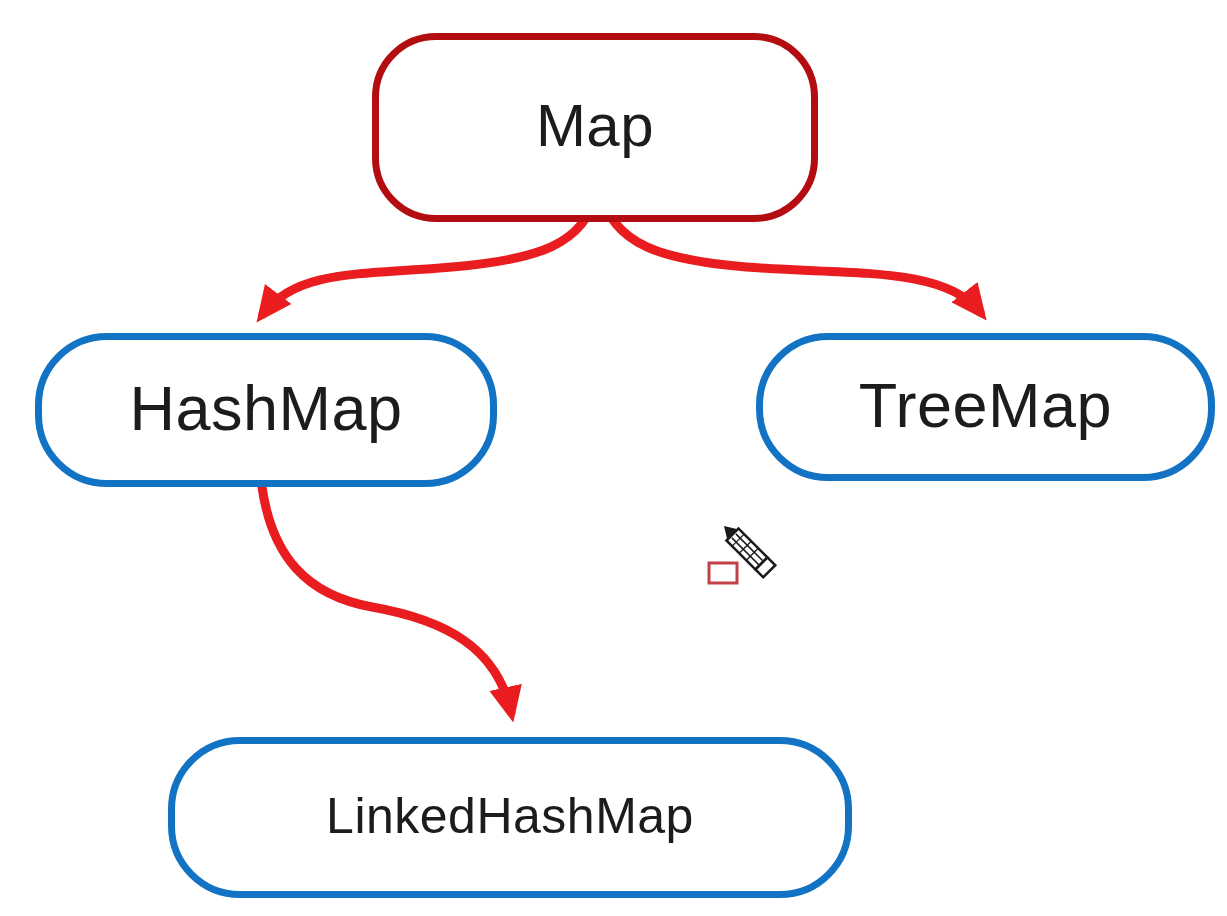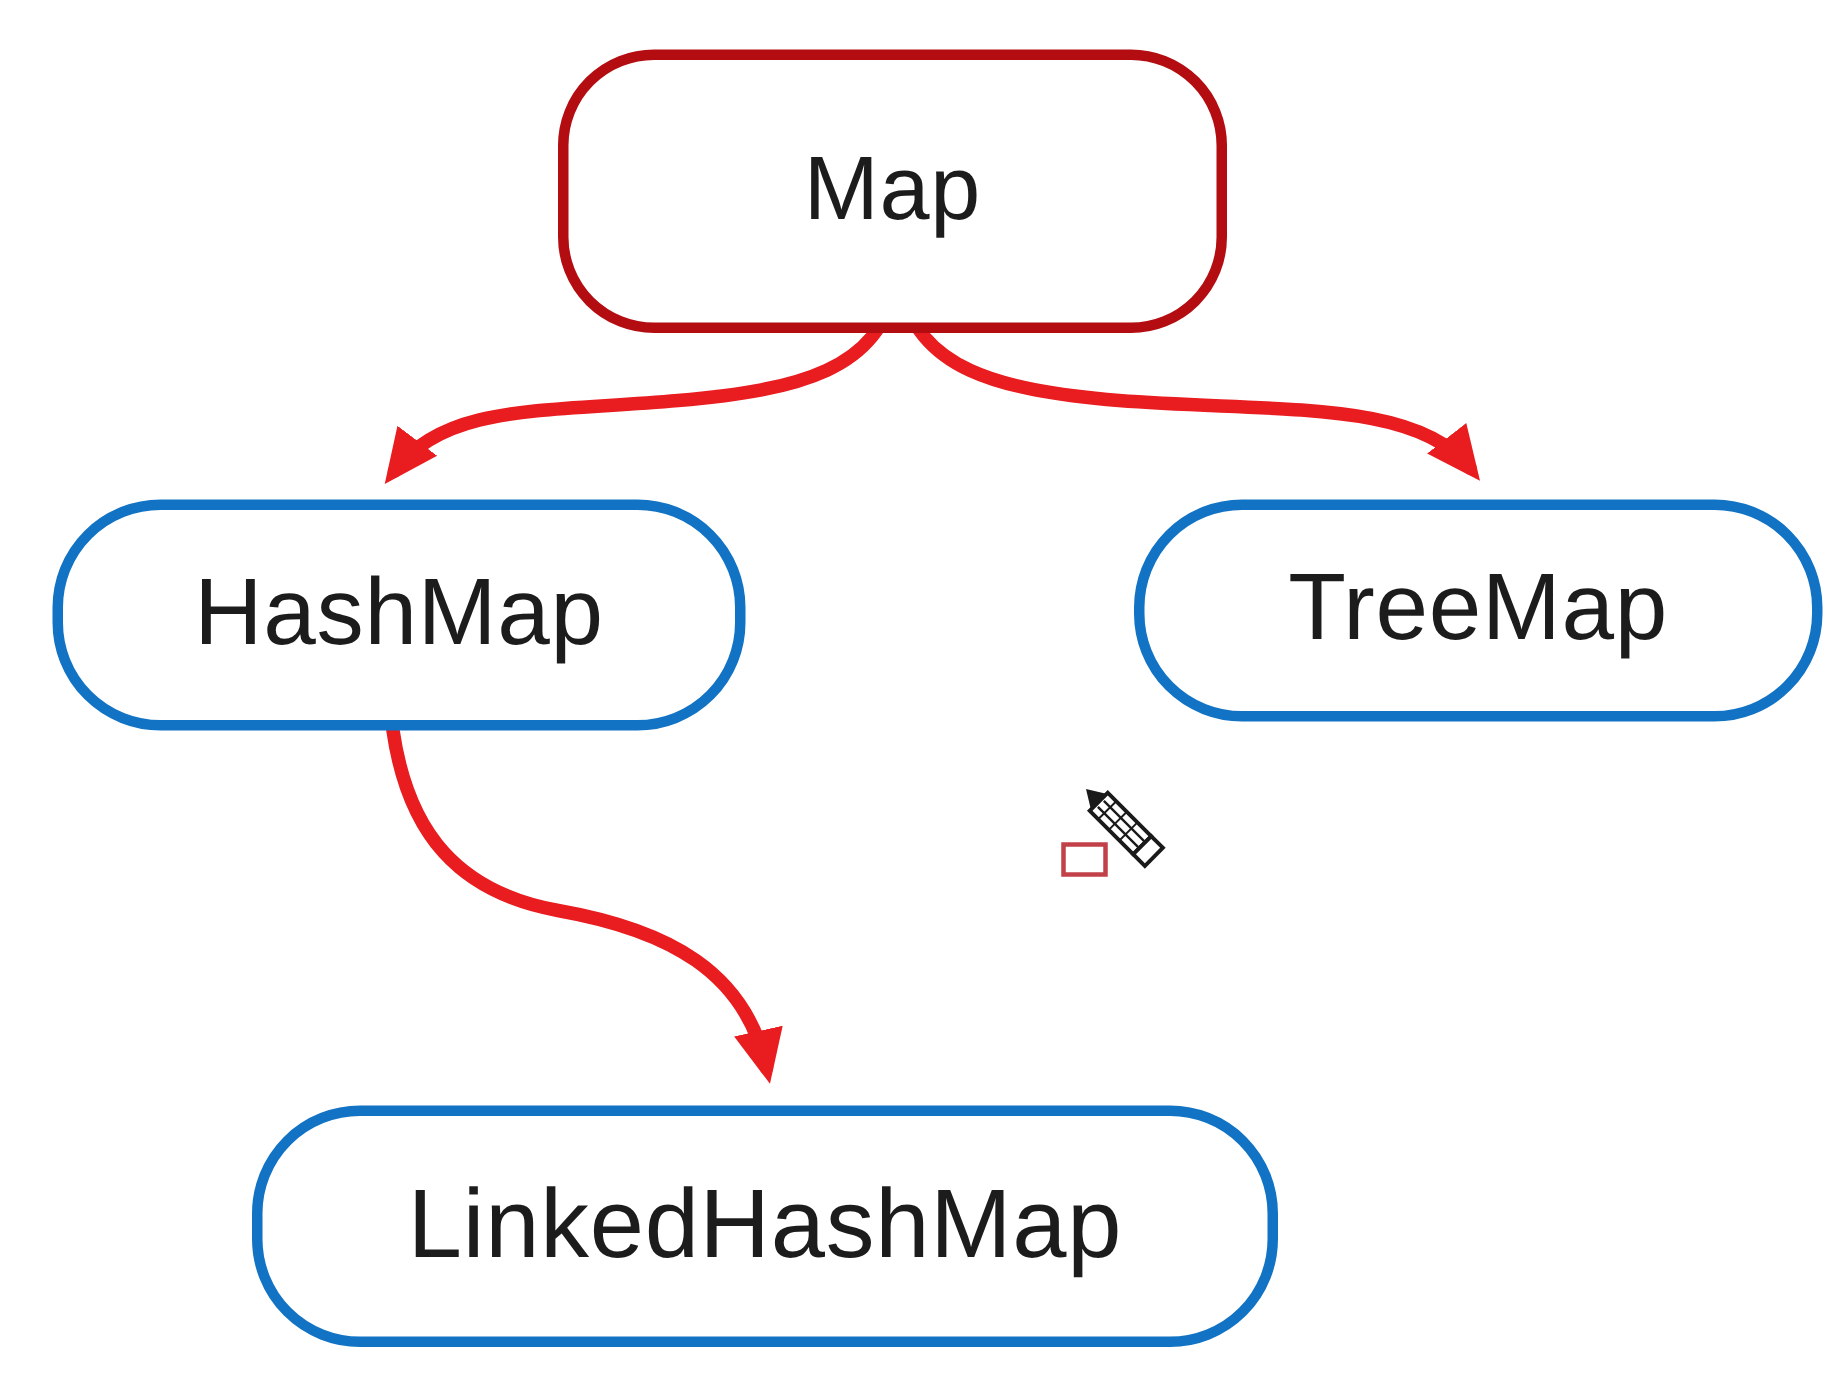--- a/index.html
+++ b/index.html
@@ -38,21 +38,21 @@
   .node-root  { border-color: var(--root-border, #b30d12); }
   .node-child { border-color: var(--child-border, #1273c4); }
   .node .label {
     white-space: nowrap;
     letter-spacing: 0.5px;
     transform: translateY(-2px);
   }
   #node-map           { left: 372px; top: 33px;  width: 446px; height: 189px; font-size: 60px; border-radius: 64px; }
   #node-hashmap       { left: 35px;  top: 333px; width: 462px; height: 154px; font-size: 63px; }
   #node-treemap       { left: 756px; top: 333px; width: 459px; height: 148px; font-size: 63px; }
-  #node-linkedhashmap { left: 168px; top: 737px; width: 684px; height: 161px; font-size: 65px; }
+  #node-linkedhashmap { left: 168px; top: 737px; width: 684px; height: 161px; font-size: 50px; }
   .cursor-layer {
     position: absolute;
     left: 0;
     top: 0;
     width: 1227px;
     height: 916px;
     pointer-events: none;
   }
 </style>
 </head>

